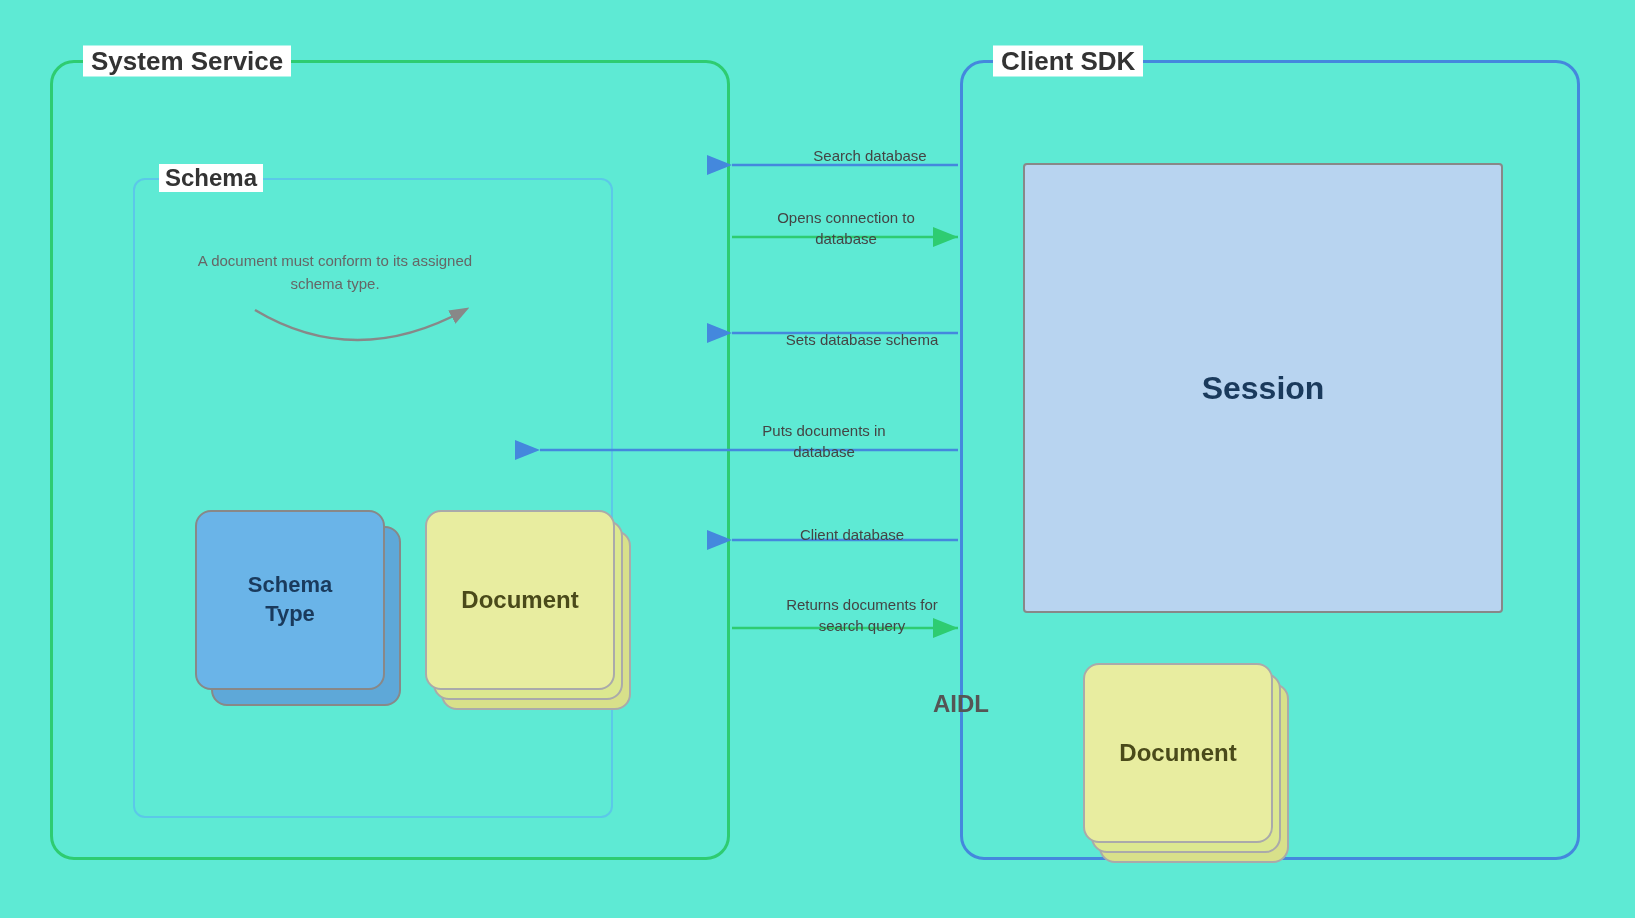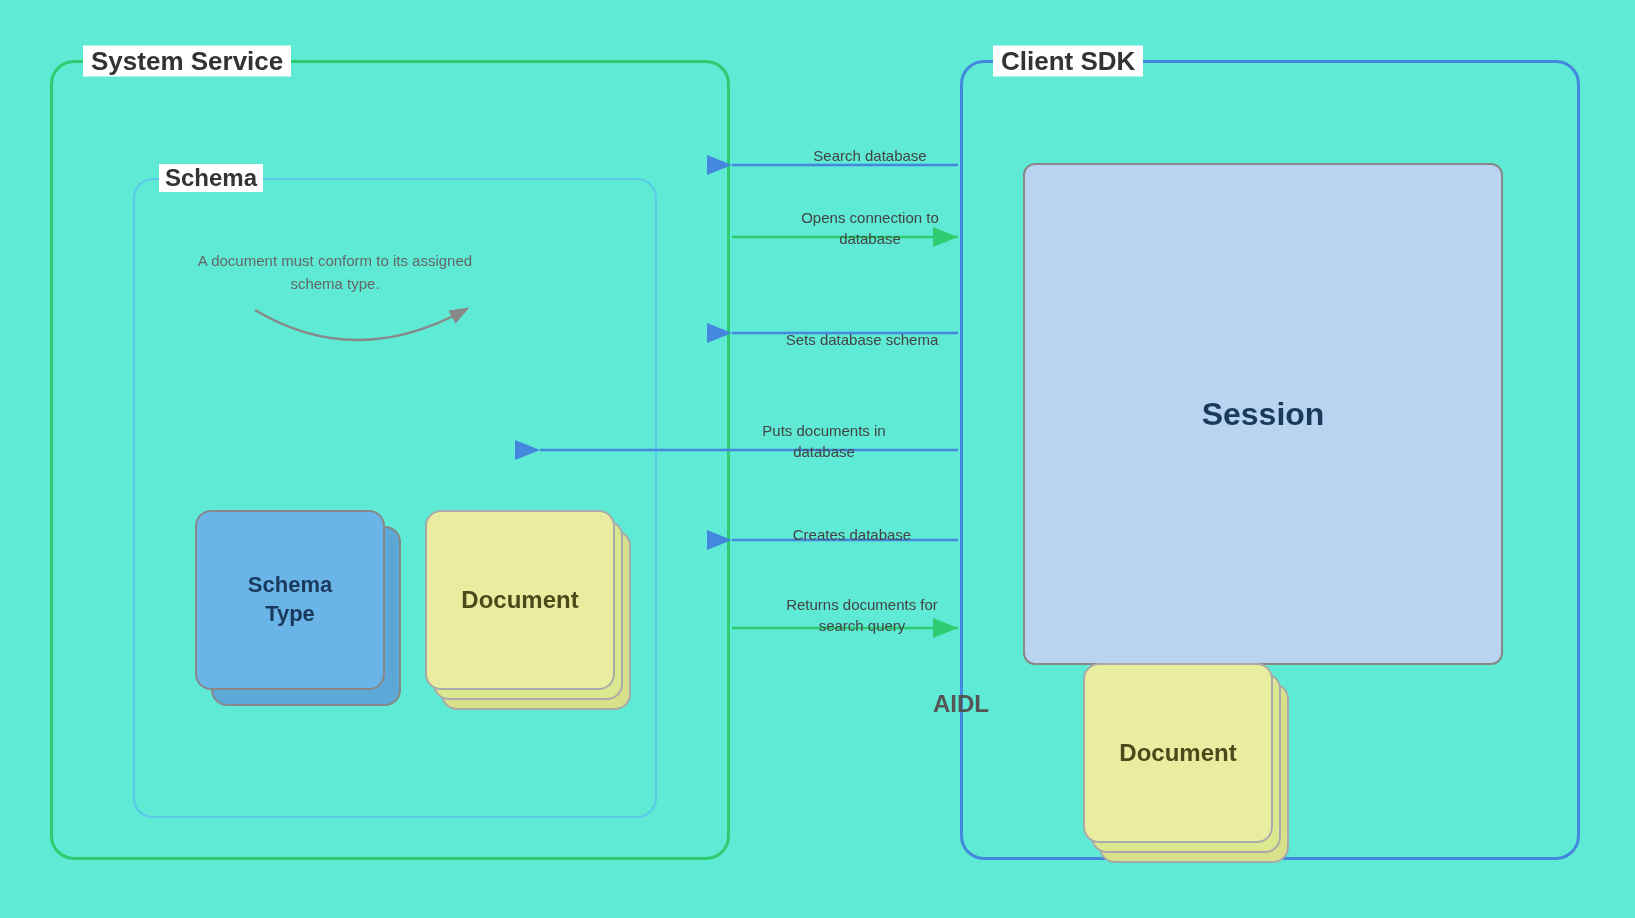--- a/index.html
+++ b/index.html
@@ -41,24 +41,24 @@
       background: #fff;
       padding: 0 8px;
       transform: translateY(-50%);
     }
 
     
     .schema-box {
       position: absolute;
       left: 80px;
       top: 115px;
-      width: 524px;
+      width: 480px;
       height: 640px;
       border: 2.5px solid #5bc8e8;
-      border-radius: 20px;
+      border-radius: 12px;
       background: transparent;
     }
 
     .schema-label {
       position: absolute;
       top: -2px;
       left: 24px;
       font-size: 24px;
       font-weight: 600;
       color: #333;
@@ -209,23 +209,23 @@
       padding: 0 8px;
       transform: translateY(-50%);
     }
 
     
     .session-card {
       position: absolute;
       top: 100px;
       left: 60px;
       width: 480px;
-      height: 502px;
+      height: 450px;
       background: #b8d4f0;
-      border-radius: 12px;
+      border-radius: 4px;
       border: 2px solid #888;
       display: flex;
       align-items: center;
       justify-content: center;
     }
 
     .session-text {
       font-size: 32px;
       font-weight: 700;
       color: #1a3a5c;
@@ -352,19 +352,19 @@
 
     <line x1="958" y1="450" x2="540" y2="450" stroke="#4488dd" stroke-width="2.5" marker-end="url(#blueArrowLeft)"></line>
 
     <line x1="958" y1="540" x2="732" y2="540" stroke="#4488dd" stroke-width="2.5" marker-end="url(#blueArrowLeft)"></line>
 
     <line x1="732" y1="628" x2="958" y2="628" stroke="#2ecc71" stroke-width="2.5" marker-end="url(#greenArrowRight)"></line>
 
   </svg>
 
   <div class="arrow-label" style="top:145px; left:780px; width:180px;">Search database</div>
-  <div class="arrow-label" style="top:207px; left:780px; width:180px;">Opens connection to<br>database</div>
+  <div class="arrow-label" style="top:207px; left:756px; width:180px;">Opens connection to<br>database</div>
   <div class="arrow-label" style="top:316px; left:762px; width:200px;margin-top:13px;">Sets database schema</div>
   <div class="arrow-label" style="top:420px; left:724px; width:200px;">Puts documents in<br>database</div>
-  <div class="arrow-label" style="top:524px; left:762px; width:180px;">Creates database</div>
+  <div class="arrow-label" style="top:524px; left:762px; width:180px;">Client database</div>
   <div class="arrow-label" style="top:594px; left:762px; width:200px;">Returns documents for<br>search query</div>
 
 </div>
 
 </body></html>

